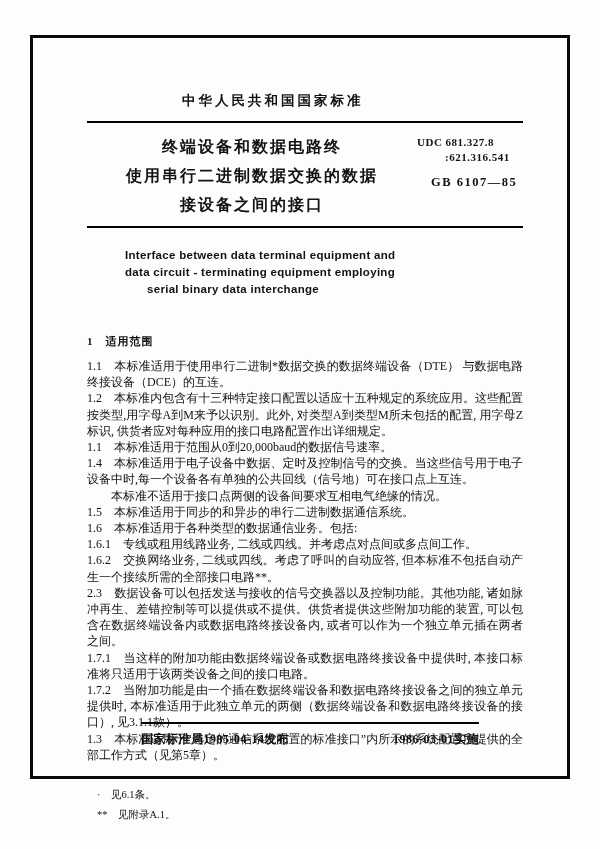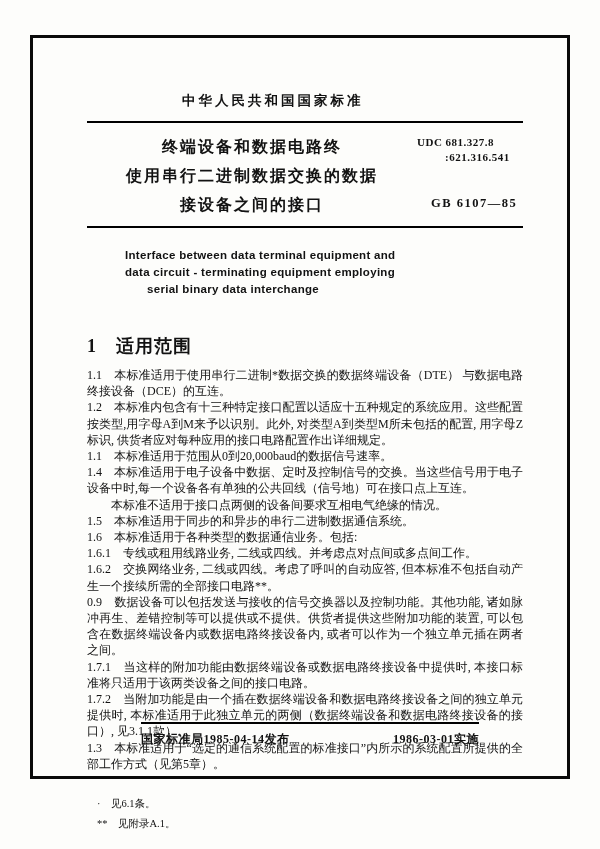--- a/index.html
+++ b/index.html
@@ -22,32 +22,32 @@
   .rule-top { margin-top:11px; }
 
   .title-block { display:flex; margin-top:9px; }
   .title-zh {
     width:330px; text-align:center; font-weight:bold;
     font-size:16px; line-height:29px; letter-spacing:2px;
   }
   .title-meta { flex:1; font-weight:bold; padding-top:3px; }
   .udc-line { font-size:11px; line-height:15px; letter-spacing:0.5px; }
   .udc-line2 { padding-left:28px; }
-  .gb-number { margin-top:31px; padding-left:14px; font-size:12.5px; letter-spacing:1.5px; }
+  .gb-number { margin-top:10px; padding-left:14px; font-size:12.5px; letter-spacing:1.5px; }
 
   .rule-mid { margin-top:7px; }
 
   .title-en {
     margin-top:19px; padding-left:38px;
     font-family:"Liberation Sans","DejaVu Sans",sans-serif;
     font-weight:bold; font-size:11.5px; line-height:17px; letter-spacing:0.3px;
   }
   .title-en .en-line3 { padding-left:22px; }
 
-  .section-heading { margin-top:36px; font-weight:bold; font-size:18px; letter-spacing:1px; }
+  .section-heading { margin-top:36px; font-weight:bold; font-size:11px; letter-spacing:1px; }
 
   .body-text { margin-top:9px; font-size:12px; line-height:16.2px; text-align:justify; }
   .body-text p { margin:0; }
   .body-text p.indent { text-indent:2em; }
 
   .footnotes { margin-top:22px; padding-left:10px; font-size:10.5px; line-height:20px; }
 
   .page-footer { position:absolute; left:54px; right:44px; bottom:28px; }
   .footer-rule { height:2.5px; background:#000; margin-bottom:7px; }
   .footer-row {
@@ -92,21 +92,21 @@
       <div class="body-text">
         <p>1.1　本标准适用于使用串行二进制*数据交换的数据终端设备（DTE） 与数据电路终接设备（DCE）的互连。</p>
         <p>1.2　本标准内包含有十三种特定接口配置以适应十五种规定的系统应用。这些配置按类型,用字母A到M来予以识别。此外, 对类型A到类型M所未包括的配置, 用字母Z标识, 供货者应对每种应用的接口电路配置作出详细规定。</p>
         <p>1.1　本标准适用于范围从0到20,000baud的数据信号速率。</p>
         <p>1.4　本标准适用于电子设备中数据、定时及控制信号的交换。当这些信号用于电子设备中时,每一个设备各有单独的公共回线（信号地）可在接口点上互连。</p>
         <p class="indent">本标准不适用于接口点两侧的设备间要求互相电气绝缘的情况。</p>
         <p>1.5　本标准适用于同步的和异步的串行二进制数据通信系统。</p>
         <p>1.6　本标准适用于各种类型的数据通信业务。包括:</p>
         <p>1.6.1　专线或租用线路业务, 二线或四线。并考虑点对点间或多点间工作。</p>
         <p>1.6.2　交换网络业务, 二线或四线。考虑了呼叫的自动应答, 但本标准不包括自动产生一个接续所需的全部接口电路**。</p>
-        <p>0.9　数据设备可以包括发送与接收的信号交换器以及控制功能。其他功能, 诸如脉冲再生、差错控制等可以提供或不提供。供货者提供这些附加功能的装置, 可以包含在数据终端设备内或数据电路终接设备内, 或者可以作为一个独立单元插在两者之间。</p>
+        <p>2.3　数据设备可以包括发送与接收的信号交换器以及控制功能。其他功能, 诸如脉冲再生、差错控制等可以提供或不提供。供货者提供这些附加功能的装置, 可以包含在数据终端设备内或数据电路终接设备内, 或者可以作为一个独立单元插在两者之间。</p>
         <p>1.7.1　当这样的附加功能由数据终端设备或数据电路终接设备中提供时, 本接口标准将只适用于该两类设备之间的接口电路。</p>
         <p>1.7.2　当附加功能是由一个插在数据终端设备和数据电路终接设备之间的独立单元提供时, 本标准适用于此独立单元的两侧（数据终端设备和数据电路终接设备的接口）, 见3.1.1款）。</p>
         <p>1.3　本标准适用于“选定的通信系统配置的标准接口”内所示的系统配置所提供的全部工作方式（见第5章）。</p>
       </div>
 
       <div class="footnotes">
         <div>·　见6.1条。</div>
         <div>**　见附录A.1。</div>
       </div>
 

